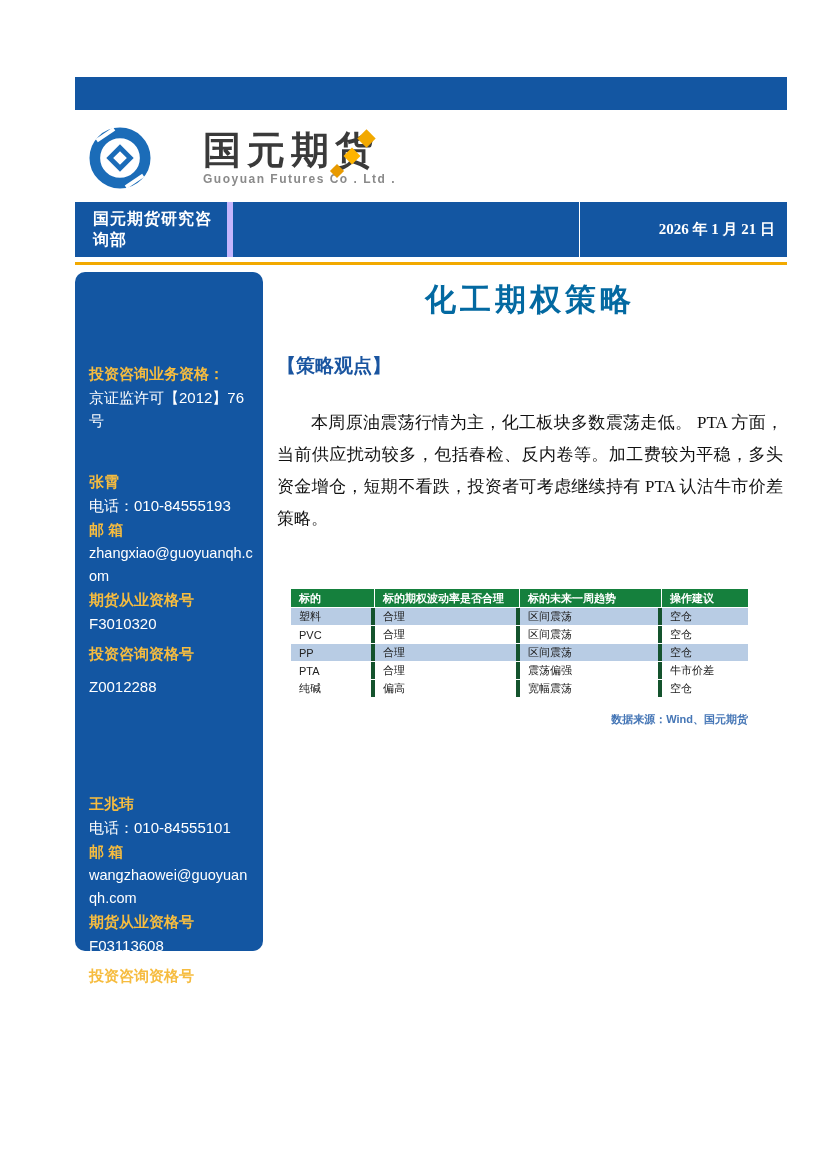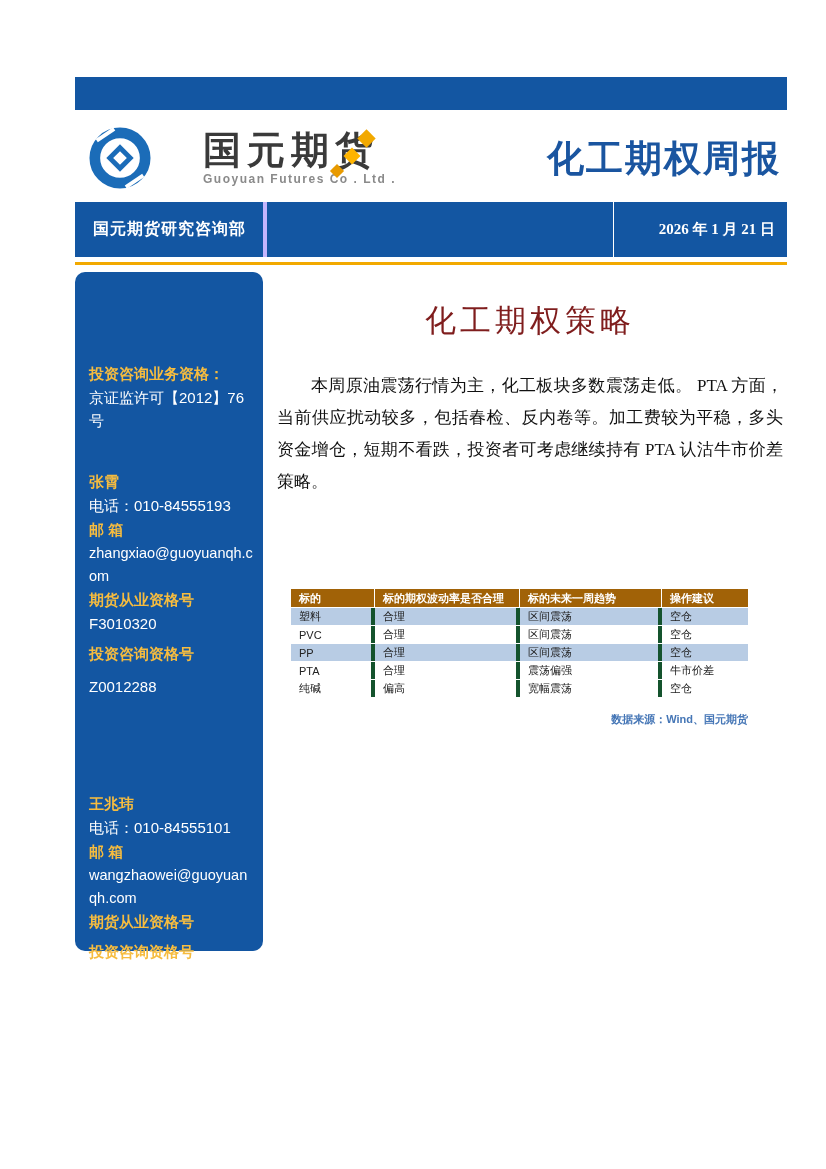--- a/index.html
+++ b/index.html
@@ -21,21 +21,21 @@
   .logo-en { font-size:12px; font-weight:bold; color:#8a8a8a; letter-spacing:1.5px; margin-top:2px; }
   .diamonds { position:absolute; left:255px; top:18px; width:46px; height:56px; }
   .dia { position:absolute; transform:rotate(45deg); }
   .dia1 { width:10px; height:10px; left:2px;  top:38px; background:#E89A00; }
   .dia2 { width:12px; height:12px; left:16px; top:22px; background:#FFB400; }
   .dia3 { width:13px; height:13px; left:30px; top:4px;  background:#F2A900; }
   .report-title { position:absolute; right:6px; top:24px; font-size:37px; font-weight:bold; color:#1A55A0; letter-spacing:2px; }
 
   
   .dept-bar { position:absolute; left:75px; top:202px; width:712px; height:55px; background:#1356A2; display:flex; }
-  .dept-cell1 { width:192px; border-right:4px solid #c4b5fd; display:flex; align-items:center; padding-left:18px; }
+  .dept-cell1 { width:158px; border-right:6px solid #c4b5fd; display:flex; align-items:center; padding-left:18px; }
   .dept-cell2 { width:347px; border-right:1px solid #ffffff; }
   .dept-cell3 { flex:1; display:flex; align-items:center; justify-content:flex-end; padding-right:12px; }
   .dept-name { color:#ffffff; font-weight:bold; font-size:16px; letter-spacing:1px; }
   .dept-date { color:#ffffff; font-size:15px; font-family:"Liberation Serif", serif; font-weight:bold; }
 
   .gold-line { position:absolute; left:75px; top:262px; width:712px; height:3px; background:#F2A900; }
 
   
   .sidebar {
     position:absolute; left:75px; top:272px; width:188px; height:679px;
@@ -47,40 +47,40 @@
   .qual-value { line-height:23px; }
   .contact-block-1 { margin-top:38px; }
   .contact-block-2 { margin-top:93px; }
   .contact-line { line-height:24px; }
   .email-value { word-break:break-all; line-height:23px; font-size:14.5px; }
   .adv-label { margin-top:6px; }
   .adv-value { margin-top:9px; }
 
   
   .main { position:absolute; left:275px; top:272px; width:510px; height:880px; }
-  .main-title { margin-top:28px; text-align:center; font-size:31px; font-weight:normal; color:#7f1d1d; letter-spacing:4px; font-family:"Liberation Sans", sans-serif; }
+  .main-title { margin-top:7px; text-align:center; font-size:31px; font-weight:bold; color:#0369a1; letter-spacing:4px; font-family:"Liberation Sans", sans-serif; }
   .section-heading { margin-top:32px; margin-left:2px; font-size:19px; font-weight:bold; color:#1A55A0; }
   .body-paragraph {
     margin-top:28px; margin-left:2px; width:506px;
     font-family:"Liberation Serif", serif; font-size:17px; color:#111111;
     line-height:32px; text-align:justify; text-indent:2em;
   }
 
   
   .strategy-table {
     position:absolute; left:16px; top:316px; width:457px;
     border-collapse:separate; border-spacing:0 1px;
     font-size:11px; table-layout:fixed;
   }
   .strategy-table col.c1 { width:84px; }
   .strategy-table col.c2 { width:145px; }
   .strategy-table col.c3 { width:142px; }
   .strategy-table col.c4 { width:86px; }
   .strategy-table th {
-    background:#a16207; color:#ffffff; font-weight:bold; text-align:left;
+    background:#15803d; color:#ffffff; font-weight:bold; text-align:left;
     height:18px; padding:0 0 0 8px; border-right:1px solid #ffffff;
   }
   .strategy-table th:last-child { border-right:none; }
   .strategy-table td {
     height:17px; padding:0 0 0 8px; color:#222222;
     border-right:4px solid #14532d;
   }
   .strategy-table td:last-child { border-right:none; }
   .strategy-table tr.alt td { background:#B8CCE4; }
   .strategy-table tr.plain td { background:#ffffff; }
@@ -108,21 +108,20 @@
       <div class="logo-texts">
         <div class="logo-cn">国元期货</div>
         <div class="logo-en">Guoyuan Futures Co . Ltd .</div>
       </div>
     </div>
     <div class="diamonds">
       <div class="dia dia1"></div>
       <div class="dia dia2"></div>
       <div class="dia dia3"></div>
     </div>
-    <div class="report-title">化工期权周报</div>
   </div>
 
   <div class="dept-bar">
     <div class="dept-cell1">
       <span class="dept-name">国元期货研究咨询部</span>
     </div>
     <div class="dept-cell2"></div>
     <div class="dept-cell3">
       <span class="dept-date">2026 年 1 月 21 日</span>
     </div>
@@ -144,27 +143,29 @@
       <div class="gold-text contact-line adv-label">投资咨询资格号</div>
       <div class="white-text contact-line adv-value">Z0012288</div>
     </div>
 
     <div class="contact-block-2">
       <div class="gold-text contact-line">王兆玮</div>
       <div class="white-text contact-line">电话：010-84555101</div>
       <div class="gold-text contact-line">邮 箱</div>
       <div class="white-text email-value">wangzhaowei@guoyuanqh.com</div>
       <div class="gold-text contact-line">期货从业资格号</div>
+      <div class="white-text contact-line">F03113608</div>
       <div class="gold-text contact-line adv-label">投资咨询资格号</div>
       <div class="white-text contact-line adv-value">Z0022231</div>
     </div>
   </div>
 
   <div class="main">
     <div class="main-title">化工期权策略</div>
+    <div class="section-heading">【策略观点】</div>
     <div class="body-paragraph">本周原油震荡行情为主，化工板块多数震荡走低。 PTA 方面，当前供应扰动较多，包括春检、反内卷等。加工费较为平稳，多头资金增仓，短期不看跌，投资者可考虑继续持有 PTA 认沽牛市价差策略。</div>
 
     <table class="strategy-table">
       <colgroup>
           <col class="c1">
           <col class="c2">
           <col class="c3">
           <col class="c4">
         </colgroup>
       <tbody>

